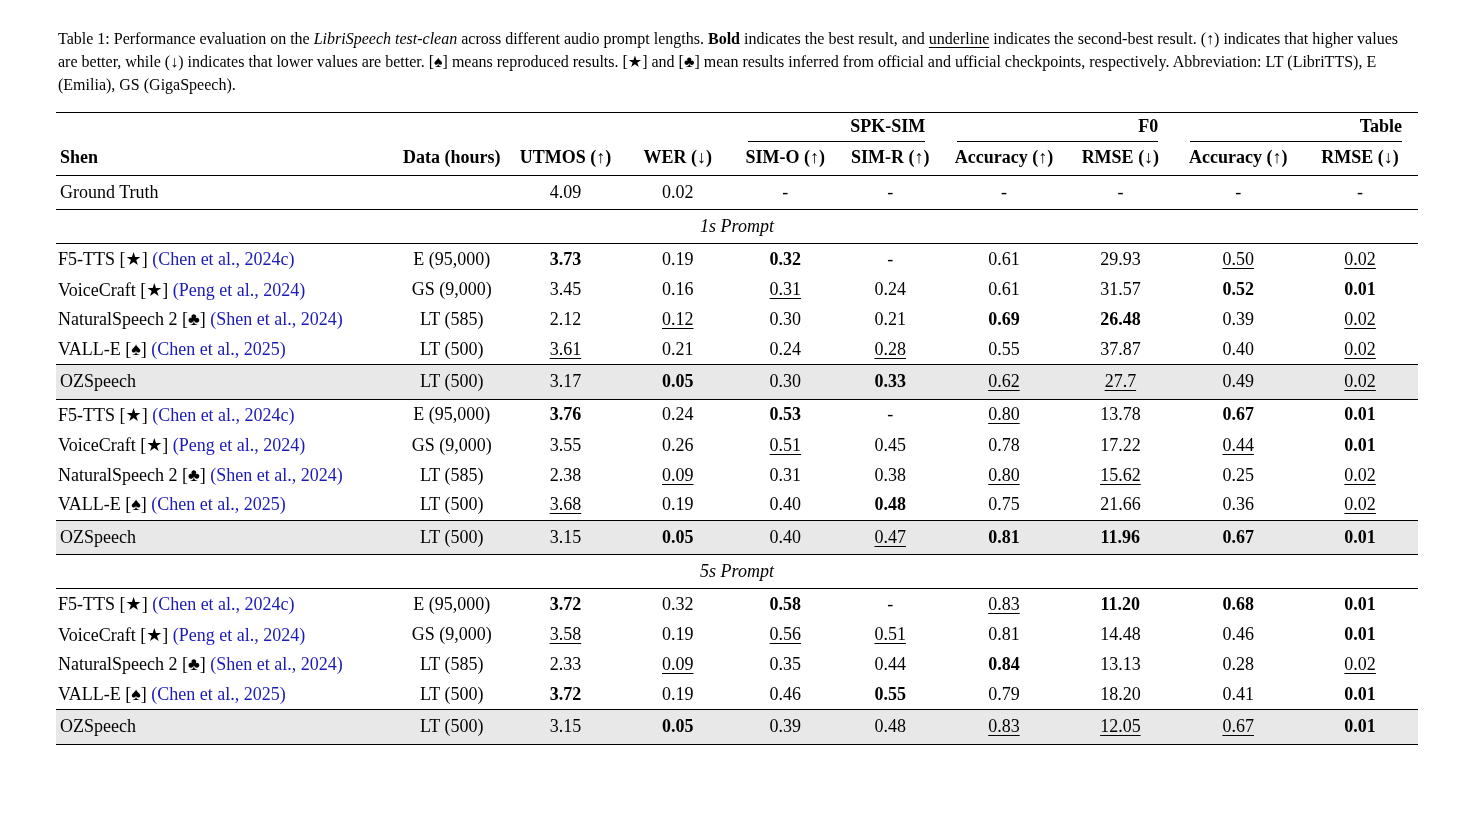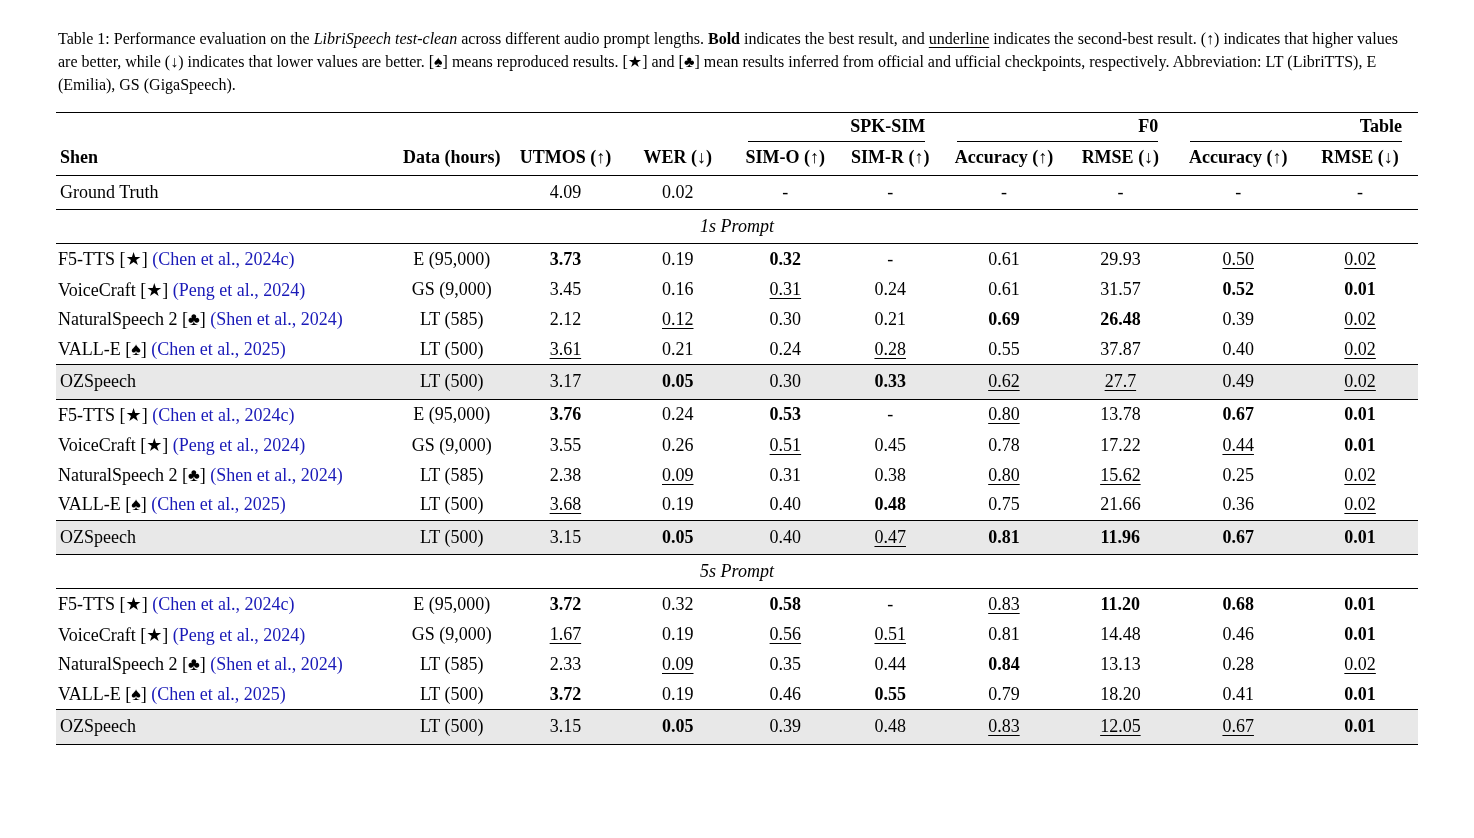--- a/index.html
+++ b/index.html
@@ -239,21 +239,21 @@
           <td class="ctr f-b">0.58</td>
           <td class="ctr">-</td>
           <td class="ctr f-u">0.83</td>
           <td class="ctr f-b">11.20</td>
           <td class="ctr f-b">0.68</td>
           <td class="ctr f-b">0.01</td>
         </tr>
         <tr>
           <td class="left model"><span>VoiceCraft [★]</span> <span class="cite">(Peng et al., 2024)</span></td>
           <td class="ctr">GS (9,000)</td>
-          <td class="ctr f-u">1.67</td>
+          <td class="ctr f-u">3.58</td>
           <td class="ctr">0.19</td>
           <td class="ctr f-u">0.56</td>
           <td class="ctr f-u">0.51</td>
           <td class="ctr">0.81</td>
           <td class="ctr">14.48</td>
           <td class="ctr">0.46</td>
           <td class="ctr f-b">0.01</td>
         </tr>
         <tr>
           <td class="left model"><span>NaturalSpeech 2 [♣]</span> <span class="cite">(Shen et al., 2024)</span></td>

